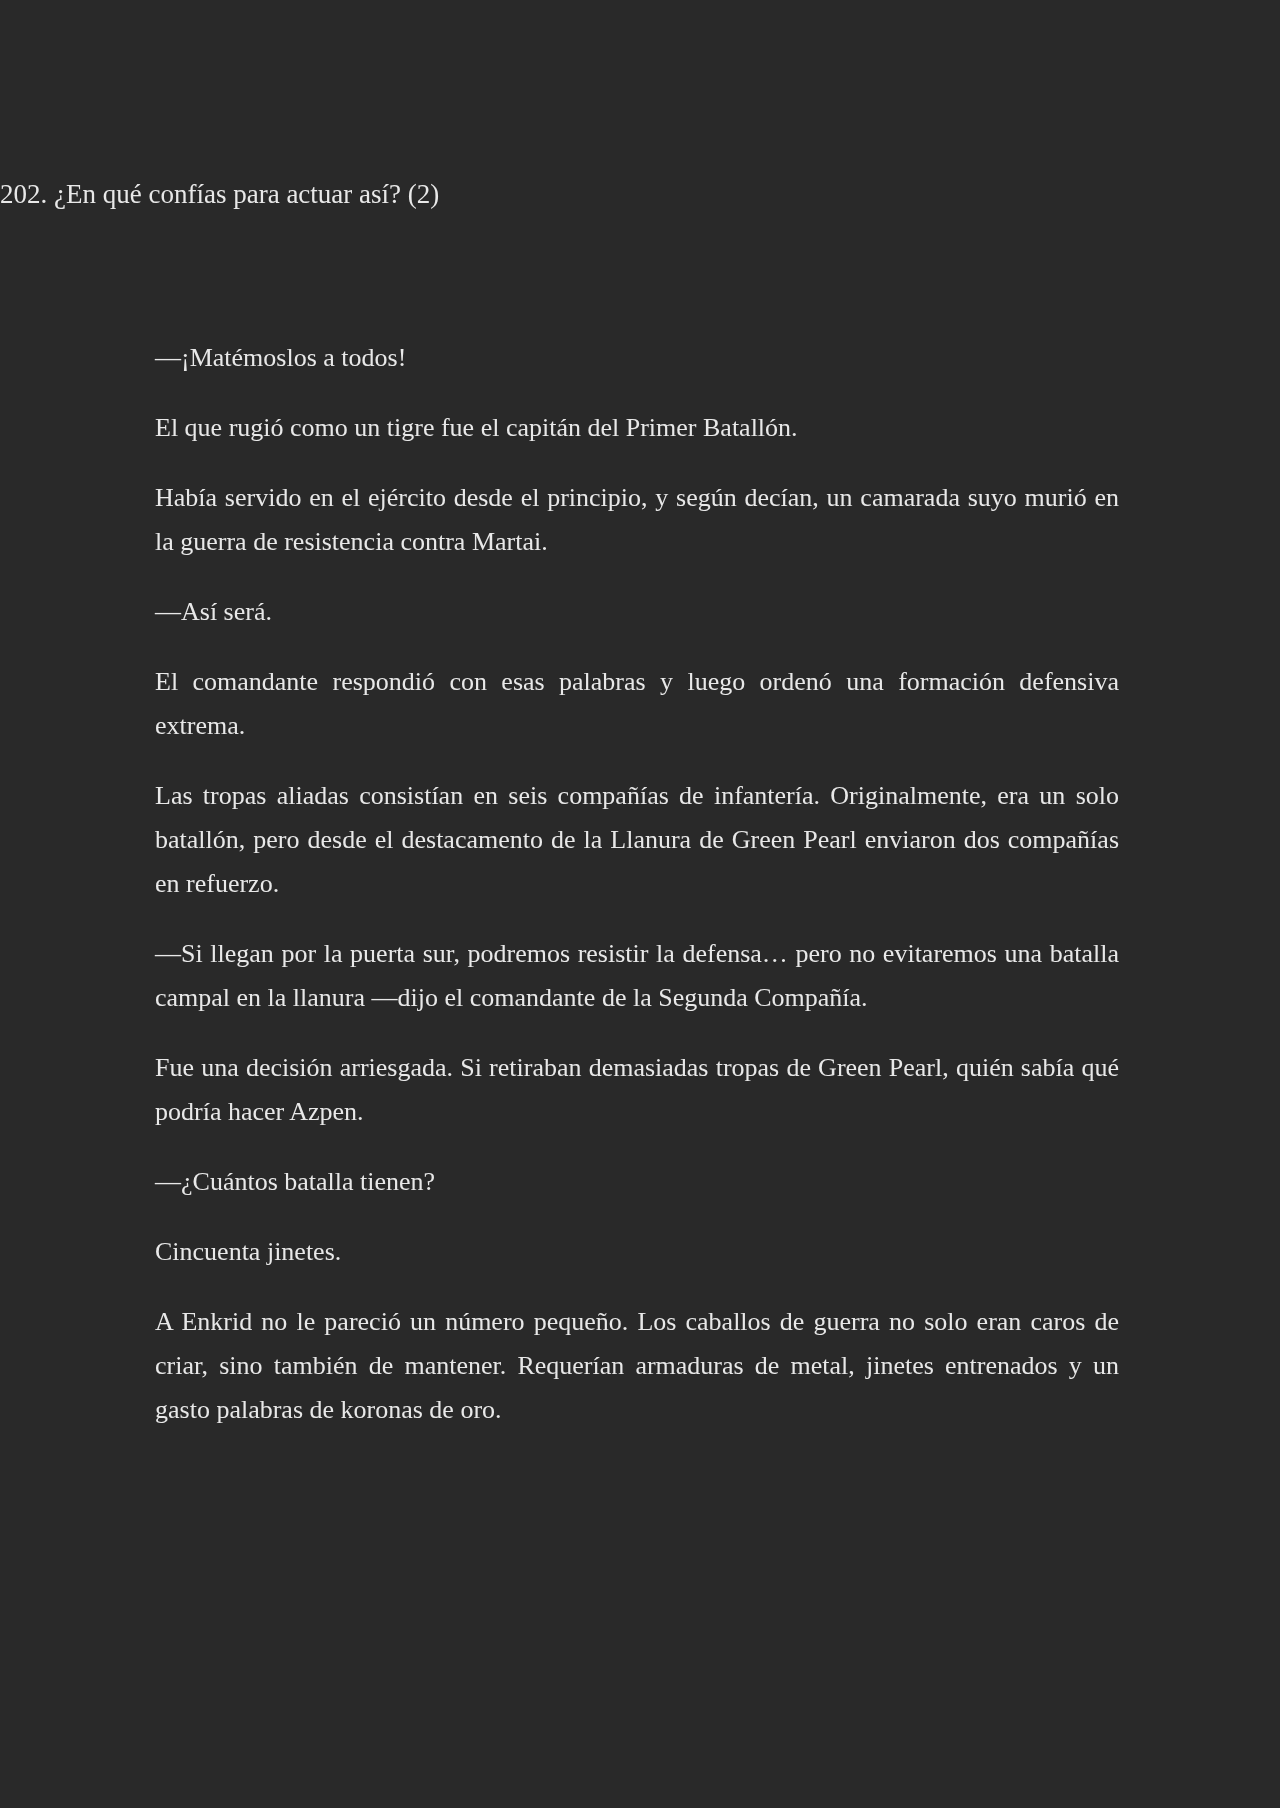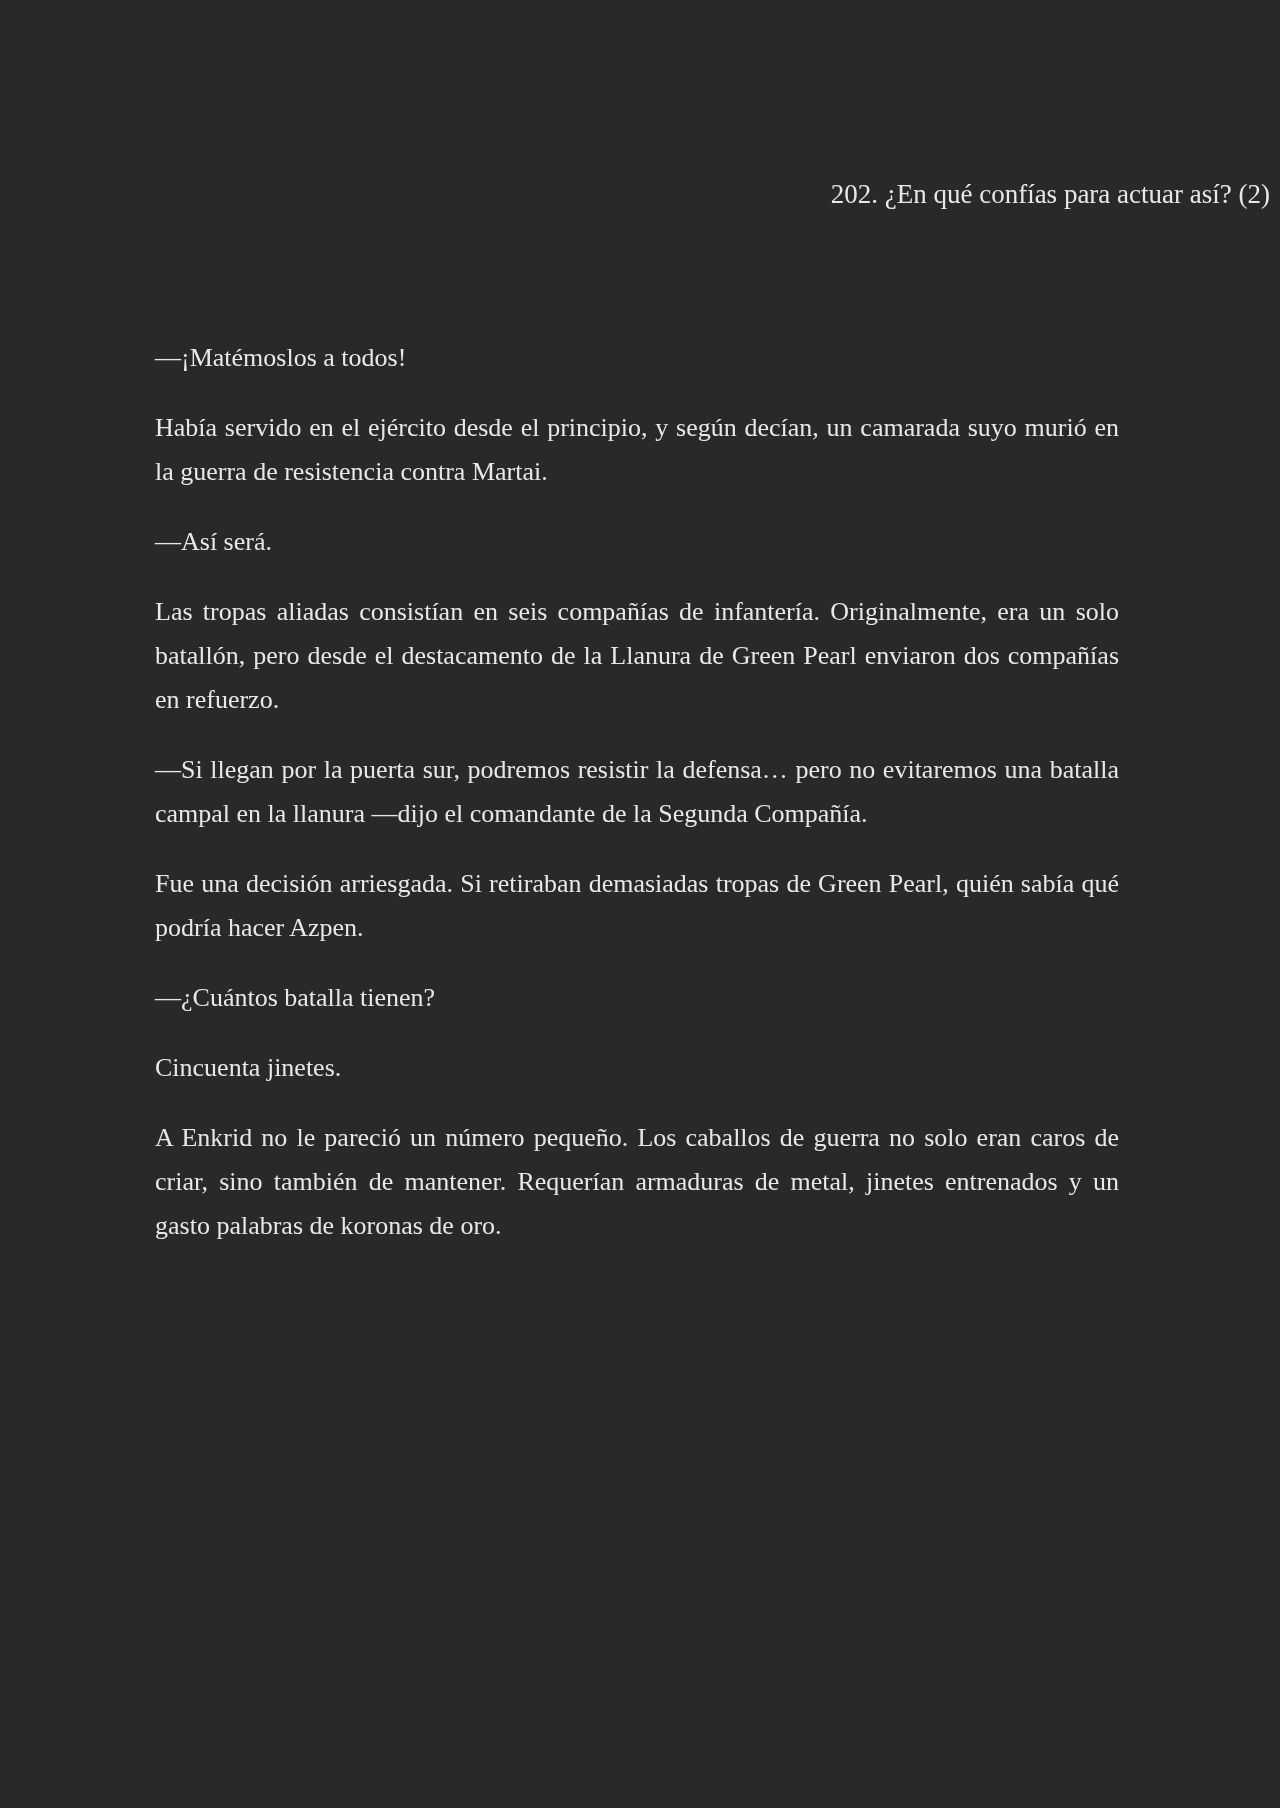--- a/index.html
+++ b/index.html
@@ -17,21 +17,21 @@
     .page {
       position: relative;
       width: 1280px;
       height: 1808px;
     }
     .chapter-title {
       position: absolute;
       top: 176px;
       left: 0;
       width: 1270px;
-      text-align: right;
+      text-align: left;
       font-size: 27px;
       line-height: 36px;
       margin: 0;
       font-weight: normal;
     }
     .content {
       position: absolute;
       top: 336px;
       left: 155px;
       width: 968px;
@@ -44,22 +44,24 @@
     }
   </style>
 </head>
 <body>
 
 <div class="page">
   <h1 class="chapter-title">202. ¿En qué confías para actuar así? (2)</h1>
 
   <div class="content">
     <p>—¡Matémoslos a todos!</p>
+    <p>El que rugió como un tigre fue el capitán del Primer Batallón.</p>
     <p>Había servido en el ejército desde el principio, y según decían, un camarada suyo murió en la guerra de resistencia contra Martai.</p>
     <p>—Así será.</p>
+    <p>El comandante respondió con esas palabras y luego ordenó una formación defensiva extrema.</p>
     <p>Las tropas aliadas consistían en seis compañías de infantería. Originalmente, era un solo batallón, pero desde el destacamento de la Llanura de Green Pearl enviaron dos compañías en refuerzo.</p>
     <p>—Si llegan por la puerta sur, podremos resistir la defensa… pero no evitaremos una batalla campal en la llanura —dijo el comandante de la Segunda Compañía.</p>
     <p>Fue una decisión arriesgada. Si retiraban demasiadas tropas de Green Pearl, quién sabía qué podría hacer Azpen.</p>
     <p>—¿Cuántos batalla tienen?</p>
     <p>Cincuenta jinetes.</p>
     <p>A Enkrid no le pareció un número pequeño. Los caballos de guerra no solo eran caros de criar, sino también de mantener. Requerían armaduras de metal, jinetes entrenados y un gasto palabras de koronas de oro.</p>
   </div>
 </div>
 
 </body></html>

